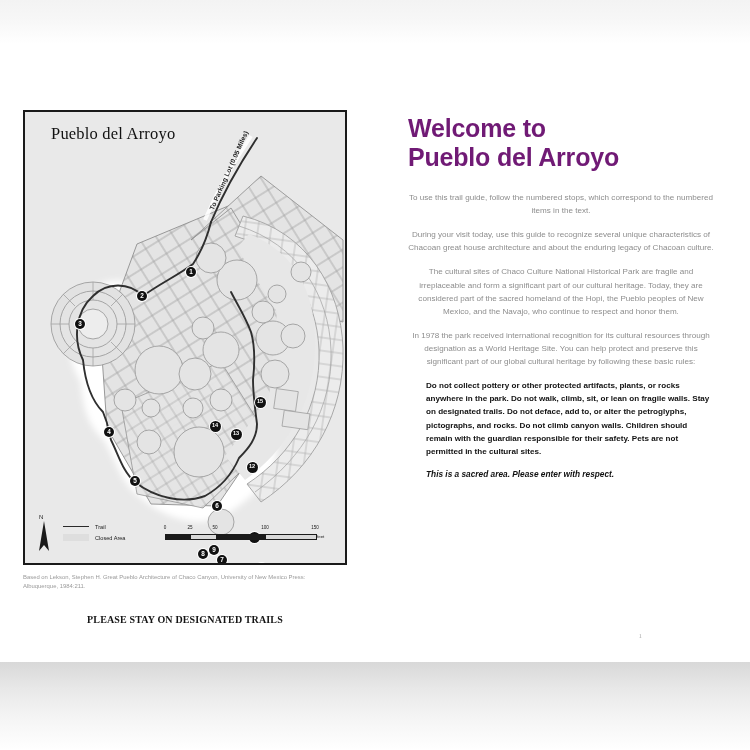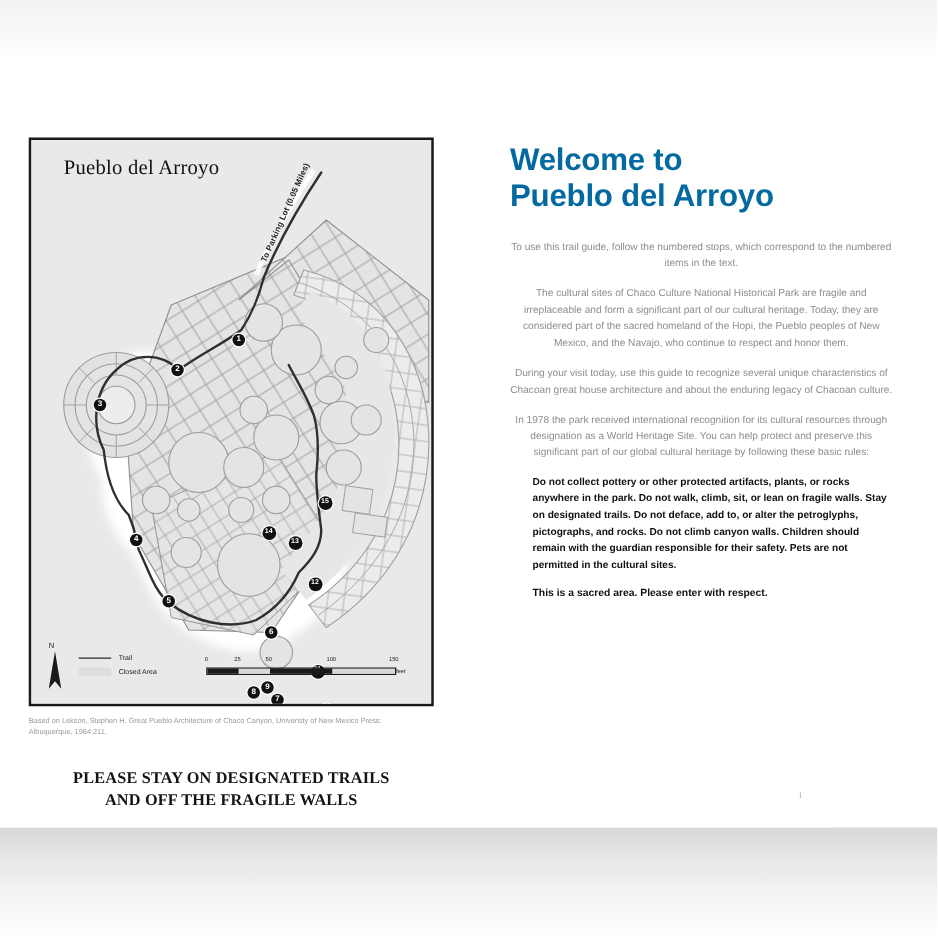--- a/index.html
+++ b/index.html
@@ -181,40 +181,40 @@
     width: 300px;
     font-family: "Liberation Sans", sans-serif;
   }
 
   .map-warning {
     margin-top: 22px;
     text-align: center;
     width: 324px;
     font-family: "Liberation Serif", serif;
     font-weight: bold;
-    font-size: 13px;
+    font-size: 10px;
     line-height: 1.35;
     color: #141414;
     letter-spacing: .15px;
   }
 
   
   .text-column {
     position: absolute;
     left: 408px;
     top: 70px;     
     width: 306px;
   }
 
   .welcome-heading {
     font-family: "Liberation Sans", sans-serif;
     font-weight: bold;
     font-size: 25px;
     line-height: 1.14;
-    color: #0369a1;
+    color: #701a75;
     letter-spacing: -0.2px;
     margin: 0 0 20px 0;
   }
   .welcome-heading span { display: block; }
 
   .body-par {
     font-family: "Liberation Sans", sans-serif;
     font-size: 8.1px;
     line-height: 1.62;
     color: #8d8d8d;
@@ -233,20 +233,21 @@
     text-indent: 0;
   }
 
   .sacred-line {
     font-family: "Liberation Sans", sans-serif;
     font-size: 8.3px;
     font-weight: bold;
     color: #111111;
     padding-left: 18px;
     margin: 0;
+    font-style: italic;
   }
 
   .page-number {
     position: absolute;
     right: 20px;
     bottom: 22px;
     font-family: "Liberation Serif", serif;
     font-size: 7px;
     color: #b0b0b0;
   }
@@ -457,35 +458,34 @@
             <div class="scale-units">feet</div>
           </div>
 
         </div>
       </div>
 
       <div class="map-credit">Based on Lekson, Stephen H. Great Pueblo Architecture of Chaco Canyon, University of New Mexico Press: Albuquerque, 1984:211.</div>
 
       <div class="map-warning">
         <div>PLEASE STAY ON DESIGNATED TRAILS</div>
-        <div>AND OFF THE FRAGILE WALLS</div>
       </div>
 
     </div>
 
     <div class="text-column">
 
       <h1 class="welcome-heading">
         <span>Welcome to</span>
         <span>Pueblo del Arroyo</span>
       </h1>
 
       <p class="body-par">To use this trail guide, follow the numbered stops, which correspond to the numbered items in the text.</p>
+      <p class="body-par">During your visit today, use this guide to recognize several unique characteristics of Chacoan great house architecture and about the enduring legacy of Chacoan culture.</p>
       <p class="body-par">The cultural sites of Chaco Culture National Historical Park are fragile and irreplaceable and form a significant part of our cultural heritage. Today, they are considered part of the sacred homeland of the Hopi, the Pueblo peoples of New Mexico, and the Navajo, who continue to respect and honor them.</p>
-      <p class="body-par">During your visit today, use this guide to recognize several unique characteristics of Chacoan great house architecture and about the enduring legacy of Chacoan culture.</p>
       <p class="body-par">In 1978 the park received international recognition for its cultural resources through designation as a World Heritage Site. You can help protect and preserve this significant part of our global cultural heritage by following these basic rules:</p>
 
       <p class="rules-block">Do not collect pottery or other protected artifacts, plants, or rocks anywhere in the park. Do not walk, climb, sit, or lean on fragile walls. Stay on designated trails. Do not deface, add to, or alter the petroglyphs, pictographs, and rocks. Do not climb canyon walls. Children should remain with the guardian responsible for their safety. Pets are not permitted in the cultural sites.</p>
 
 
       <p class="sacred-line">This is a sacred area. Please enter with respect.</p>
 
     </div>
 
     <div class="page-number">1</div>

